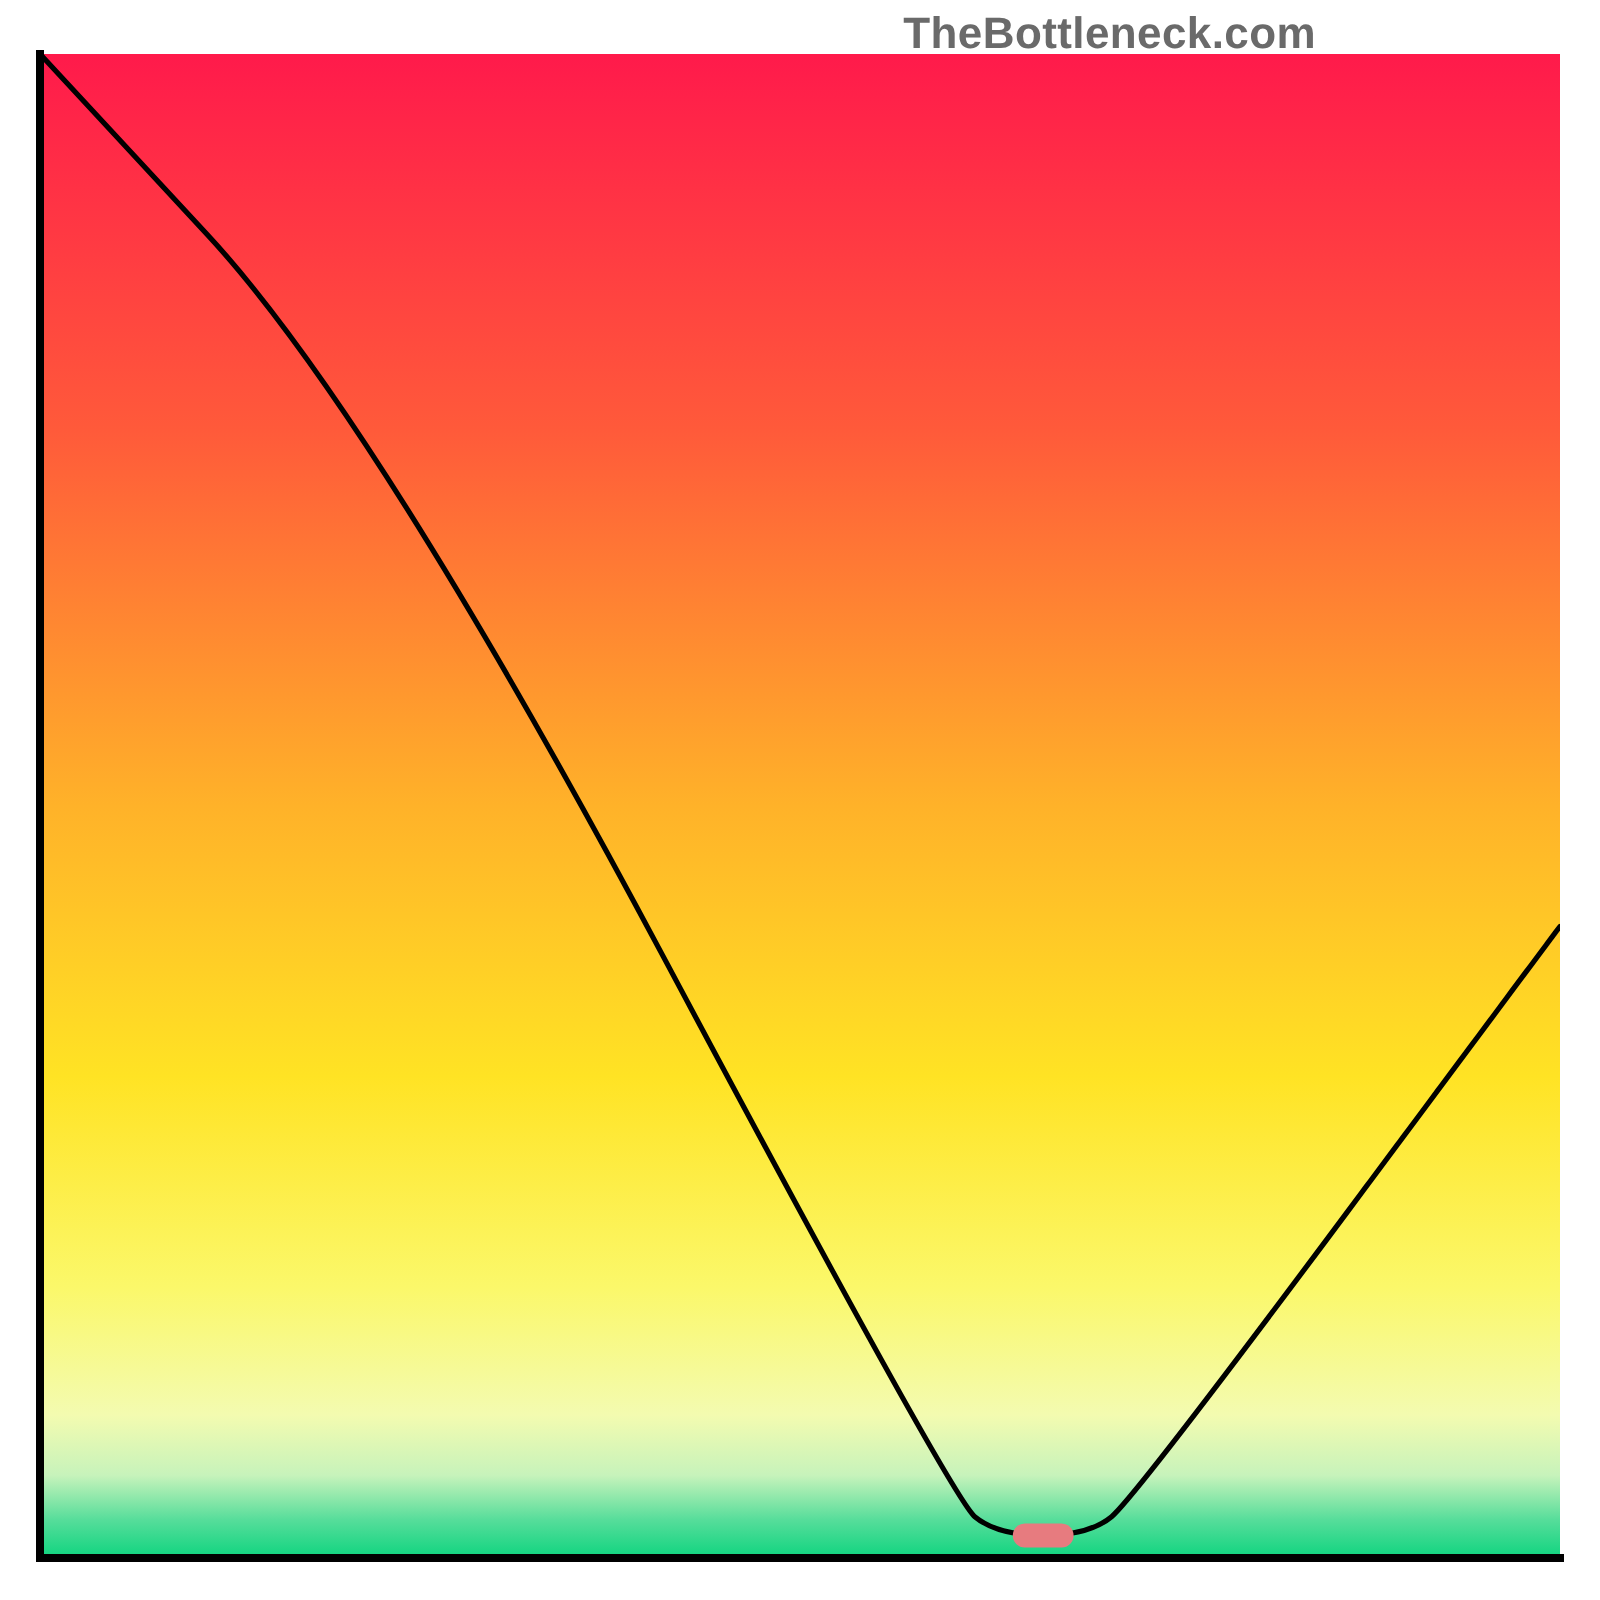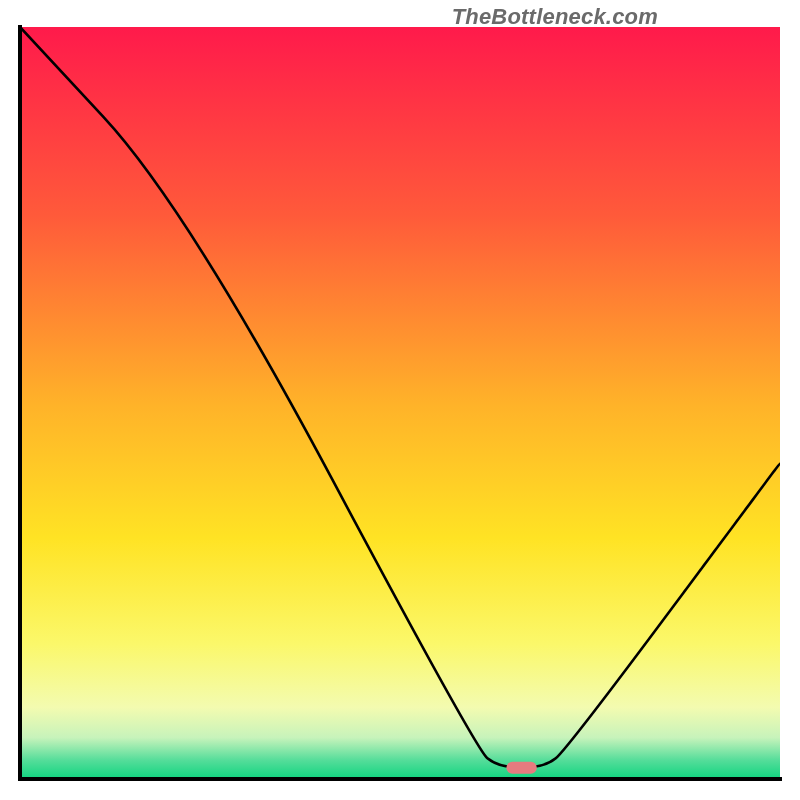--- a/index.html
+++ b/index.html
@@ -7,21 +7,20 @@
     padding: 0;
     width: 800px;
     height: 800px;
     background: #ffffff;
     font-family: Arial, Helvetica, sans-serif;
   }
   .container {
     position: relative;
     width: 672px;
     height: 800px;
-    font-style: italic;
   }
   .watermark {
     position: absolute;
     top: 4px;
     right: 14px;
     font-size: 22px;
     font-weight: bold;
     color: #6a6a6a;
     letter-spacing: 0.2px;
   }

